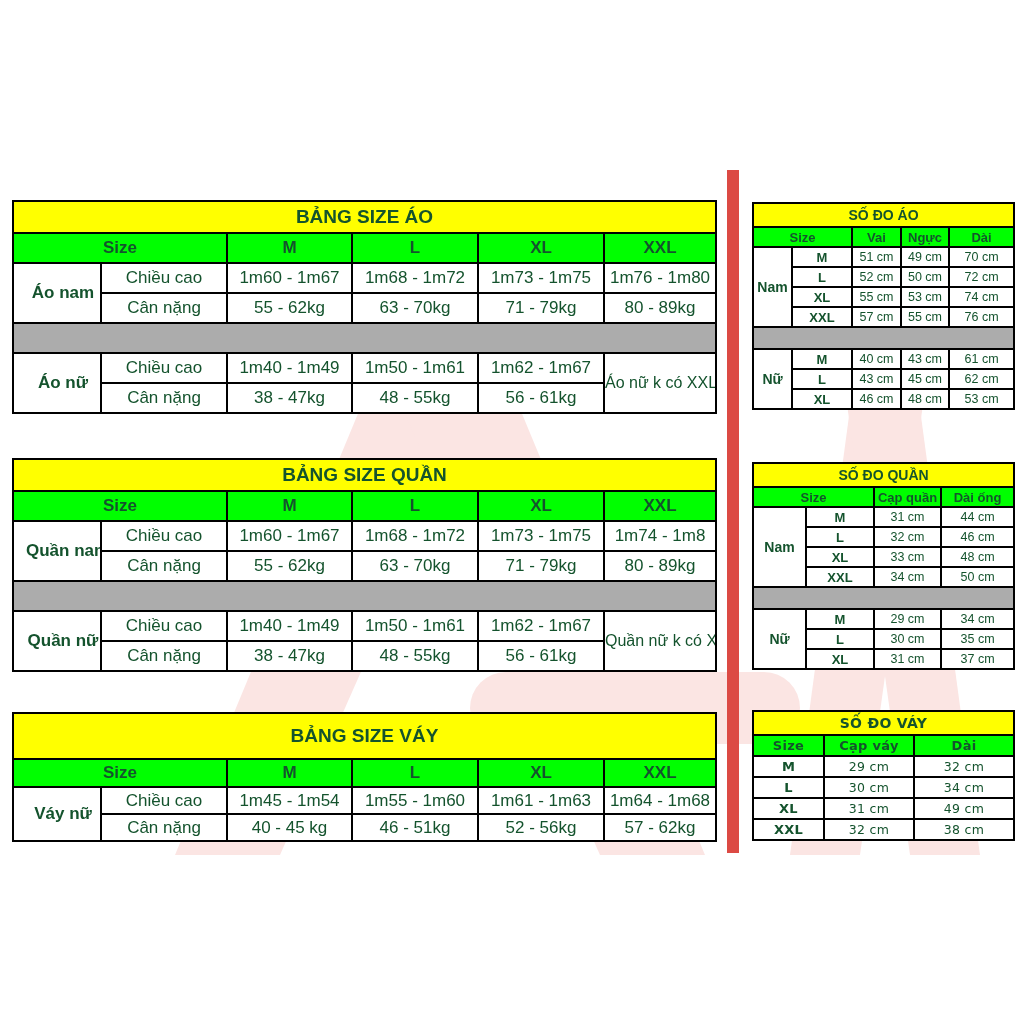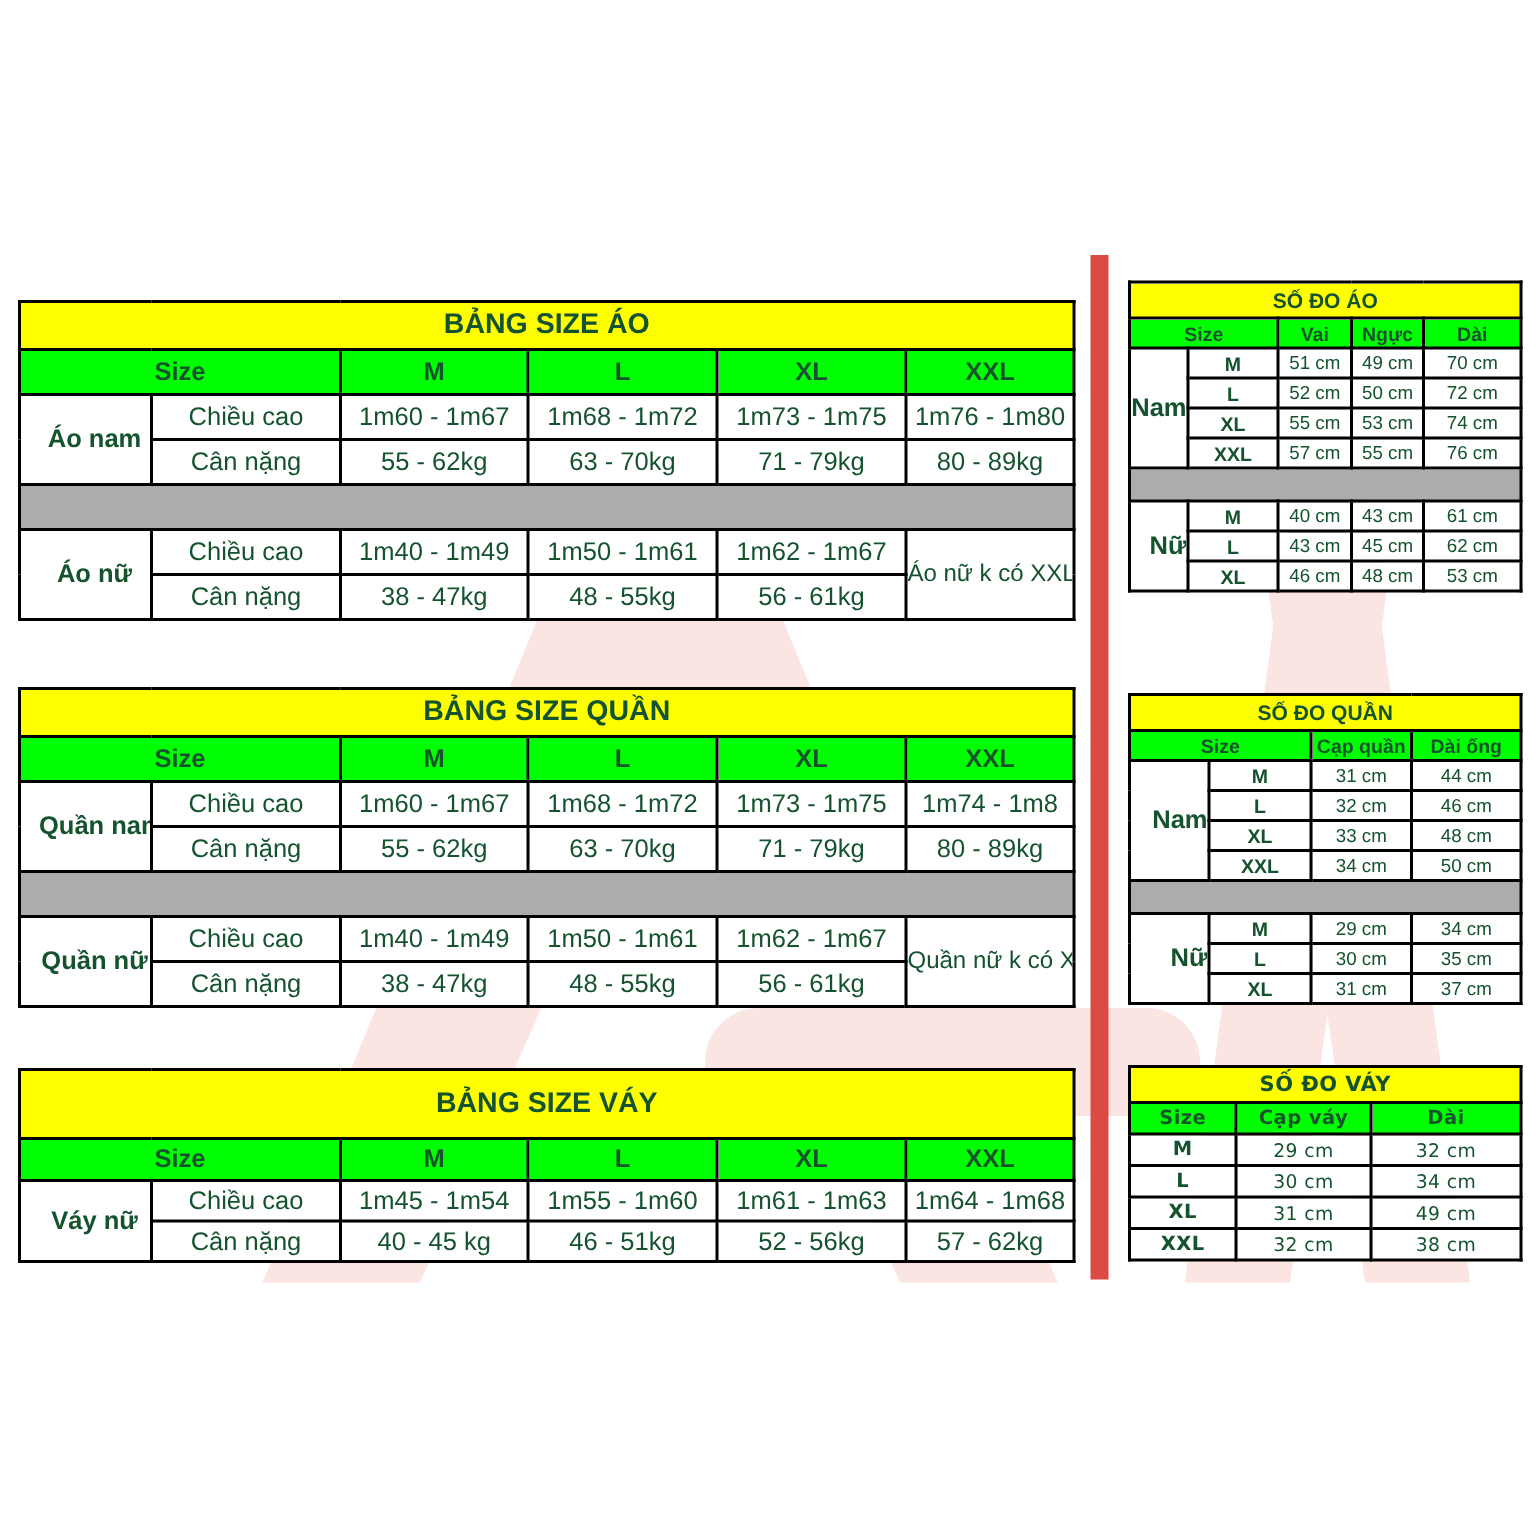--- a/index.html
+++ b/index.html
@@ -29,35 +29,35 @@
   .lt3 tr.trow { height:46px; }
   .lt3 tr.hrow { height:28px; }
 
   
   .rt { width:261px; }
   .rt td { font-size:12.5px; }
   .rt tr { height:20px; }
   .rt tr.trow { height:24px; }
   .rt .title { background:#FFFF00; font-weight:bold; font-size:14px; }
   .rt .head  { background:#00FF00; font-weight:bold; font-size:13px; }
-  .rt .group { font-weight:bold; font-size:17px;text-align:right; }
+  .rt .group { font-weight:bold; font-size:14px; }
   .rt .size  { font-weight:bold; font-size:13px; }
   .rt .sepcell { background:#ACACAC; }
   .rt tr.seprow { height:22px; }
 
   
   .rt3 { font-family:"DejaVu Sans", sans-serif; }
   .rt3 tr { height:21px; }
   .rt3 tr.trow { height:24px; }
   .rt3 td { font-size:12.5px; letter-spacing:0.3px; }
 
   #t-l1 { left:12px; top:200px; }
   #t-l2 { left:12px; top:458px; }
   #t-l3 { left:12px; top:712px; }
-  #t-r1 { left:752px; top:187px; }
+  #t-r1 { left:752px; top:202px; }
   #t-r2 { left:752px; top:462px;border-radius:20px; }
   #t-r3 { left:752px; top:710px; }
 </style>
 </head>
 <body>
 
 <div class="canvas">
 
   <svg class="watermark" width="1024" height="1024" viewBox="0 0 1024 1024">
     <g fill="#FBE5E3">

